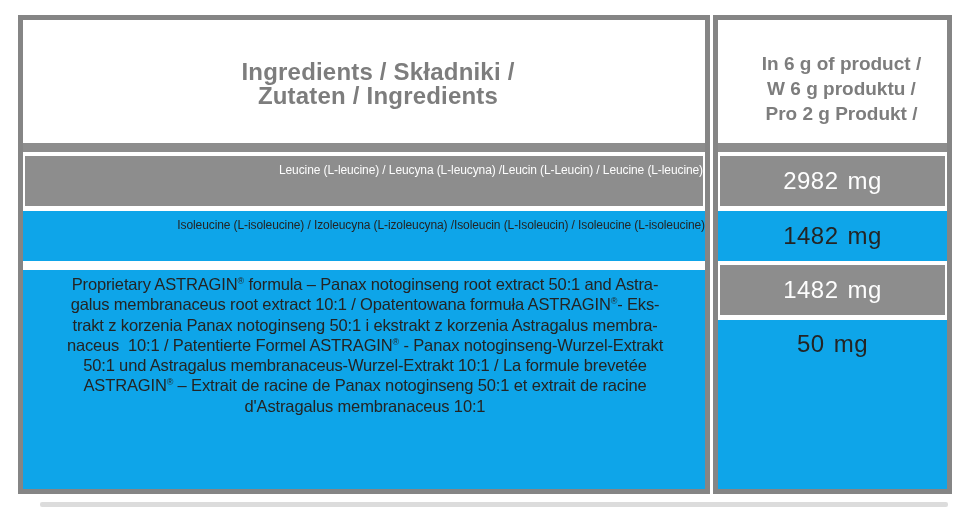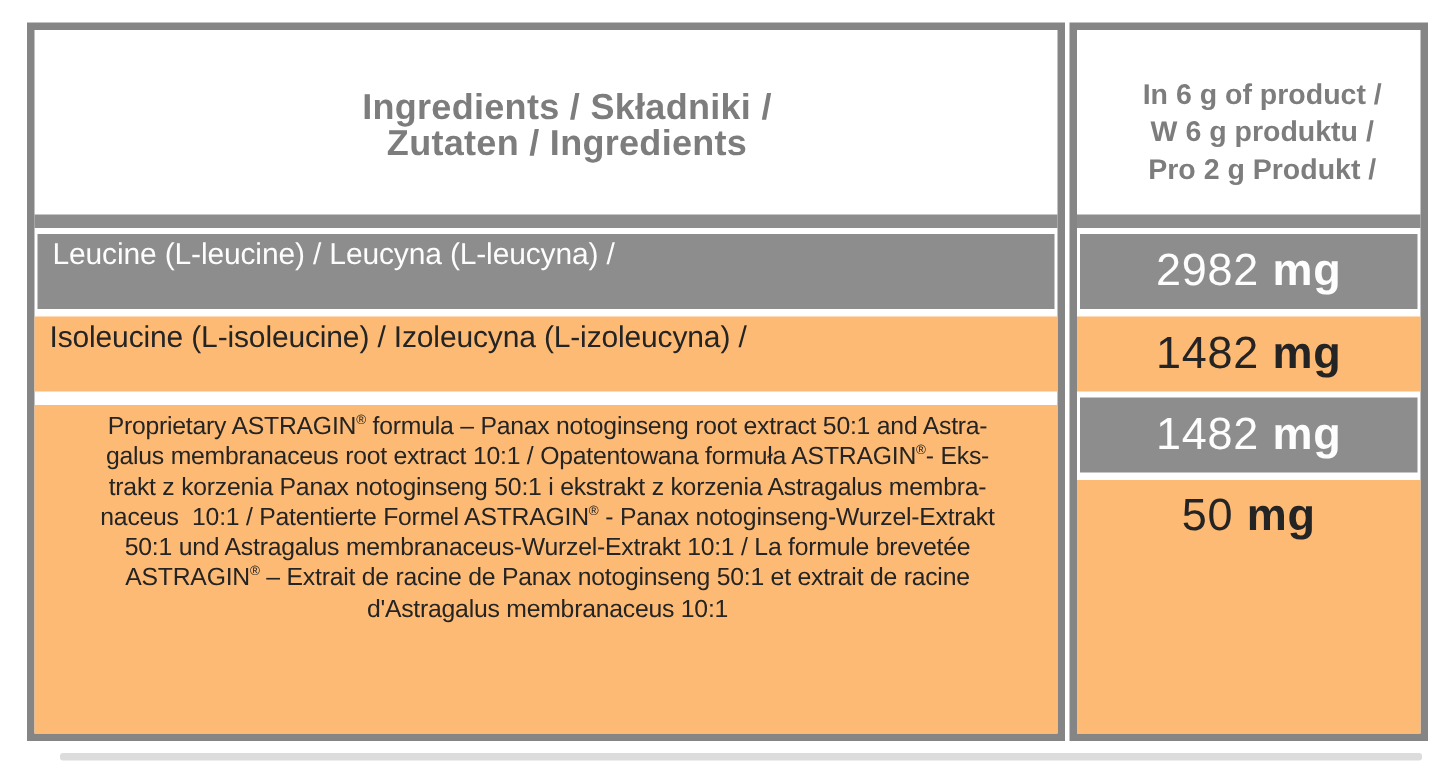--- a/index.html
+++ b/index.html
@@ -28,56 +28,56 @@
 
   
   .header-cell { height: 123px; flex: none; box-sizing: border-box; text-align: center; }
   .sep-band    { height: 9px;  flex: none; background: #8d8d8d; }
   .gap-a       { height: 4px;  flex: none; }
   .gap-b       { height: 5px;  flex: none; }
   .row         { height: 50px; flex: none; box-sizing: border-box; }
   .row-fill    { flex: 1 1 auto; box-sizing: border-box; }
 
   .shaded { background: #8d8d8d; color: #fdfdfd; margin: 0 2px; }
-  .plain  { background: #fdba74; color: #242424; }
+  .plain  { background: #0ea5e9; color: #242424; }
 
   
   .header-ingredients {
     display: flex; flex-direction: column; justify-content: center;
     padding: 4px 0 0 28px;
     font-weight: bold; font-size: 24px; line-height: 24px;
     color: #7d7d7d; letter-spacing: 0.2px;
   }
   
   .header-amounts {
     display: flex; flex-direction: column; justify-content: center;
     padding: 14px 0 0 18px;
     font-weight: bold; font-size: 19px; line-height: 25px;
     color: #7d7d7d;
   }
 
   .name-cell {
     padding: 4px 0 0 10px;
-    font-size: 20px; line-height: 21px;
+    font-size: 12px; line-height: 21px;
     letter-spacing: -0.1px;
-    display: flex; flex-direction: column; justify-content: flex-start;
+    display: flex; flex-direction: row; justify-content: flex-end;
   }
 
   .value-cell {
     display: flex; align-items: center; justify-content: center;
-    font-size: 30px; line-height: 30px;
+    font-size: 24px; line-height: 30px;
     letter-spacing: 0.5px;
   }
   .value-cell.top-aligned {
     align-items: flex-start;
     padding-top: 9px;
   }
   .value-number { font-weight: 400; }
   .shaded .value-number { font-weight: 500; }
-  .value-unit { font-weight: 700; margin-left: 9px; }
+  .value-unit { font-weight: 400; margin-left: 9px; }
 
   .formula-cell {
     padding: 4px 8px 0 10px;
     font-size: 16.5px; line-height: 20.3px;
     letter-spacing: -0.15px;
     color: #242424;
     white-space: pre-wrap;
     overflow: hidden;
     text-align: center;
   }
@@ -104,25 +104,27 @@
     <div class="header-cell header-ingredients">
       <span>Ingredients / Składniki /</span>
       <span>Zutaten / Ingredients</span>
     </div>
 
     <div class="sep-band"></div>
     <div class="gap-a"></div>
 
     <div class="row shaded name-cell">
       <span>Leucine (L-leucine) / Leucyna (L-leucyna) /</span>
+      <span>Leucin (L-Leucin) / Leucine (L-leucine)</span>
     </div>
     <div class="gap-b"></div>
 
     <div class="row plain name-cell">
       <span>Isoleucine (L-isoleucine) / Izoleucyna (L-izoleucyna) /</span>
+      <span>Isoleucin (L-Isoleucin) / Isoleucine (L-isoleucine)</span>
     </div>
     <div class="gap-a"></div>
 
     <div class="gap-b"></div>
 
     <div class="row-fill plain formula-cell">Proprietary ASTRAGIN<sup>®</sup> formula – Panax notoginseng root extract 50:1 and Astra-<br>galus membranaceus root extract 10:1 / Opatentowana formuła ASTRAGIN<sup>®</sup>- Eks-<br>trakt z korzenia Panax notoginseng 50:1 i ekstrakt z korzenia Astragalus membra-<br>naceus  10:1 / Patentierte Formel ASTRAGIN<sup>®</sup> - Panax notoginseng-Wurzel-Extrakt<br>50:1 und Astragalus membranaceus-Wurzel-Extrakt 10:1 / La formule brevetée<br>ASTRAGIN<sup>®</sup> – Extrait de racine de Panax notoginseng 50:1 et extrait de racine<br>d'Astragalus membranaceus 10:1</div>
   </div>
 
   <div class="box box-right">
 

